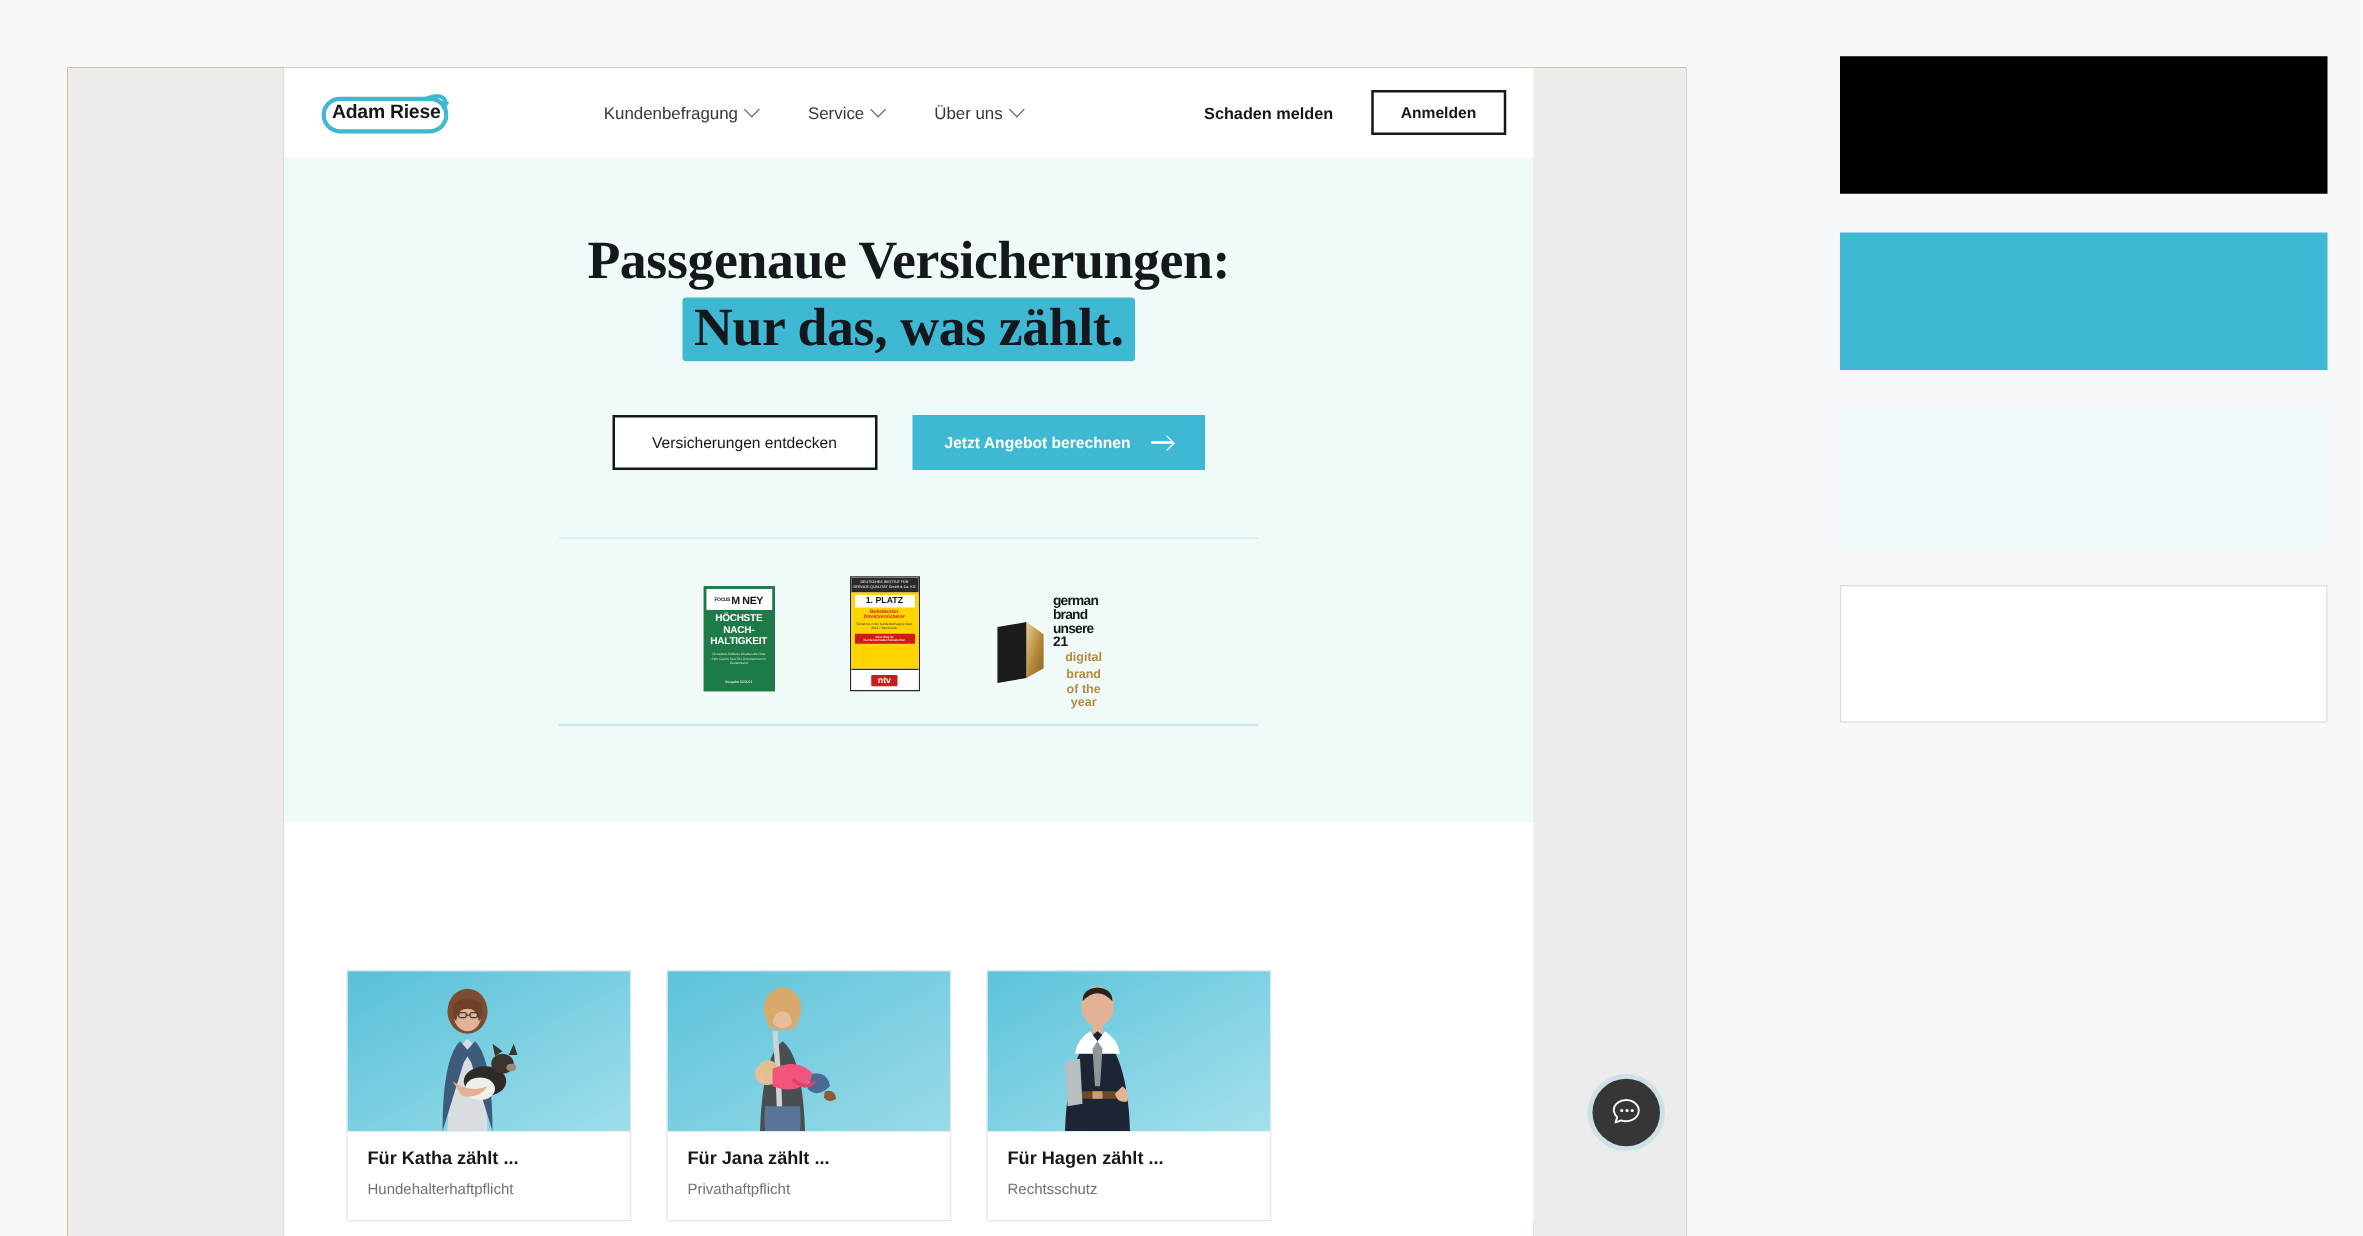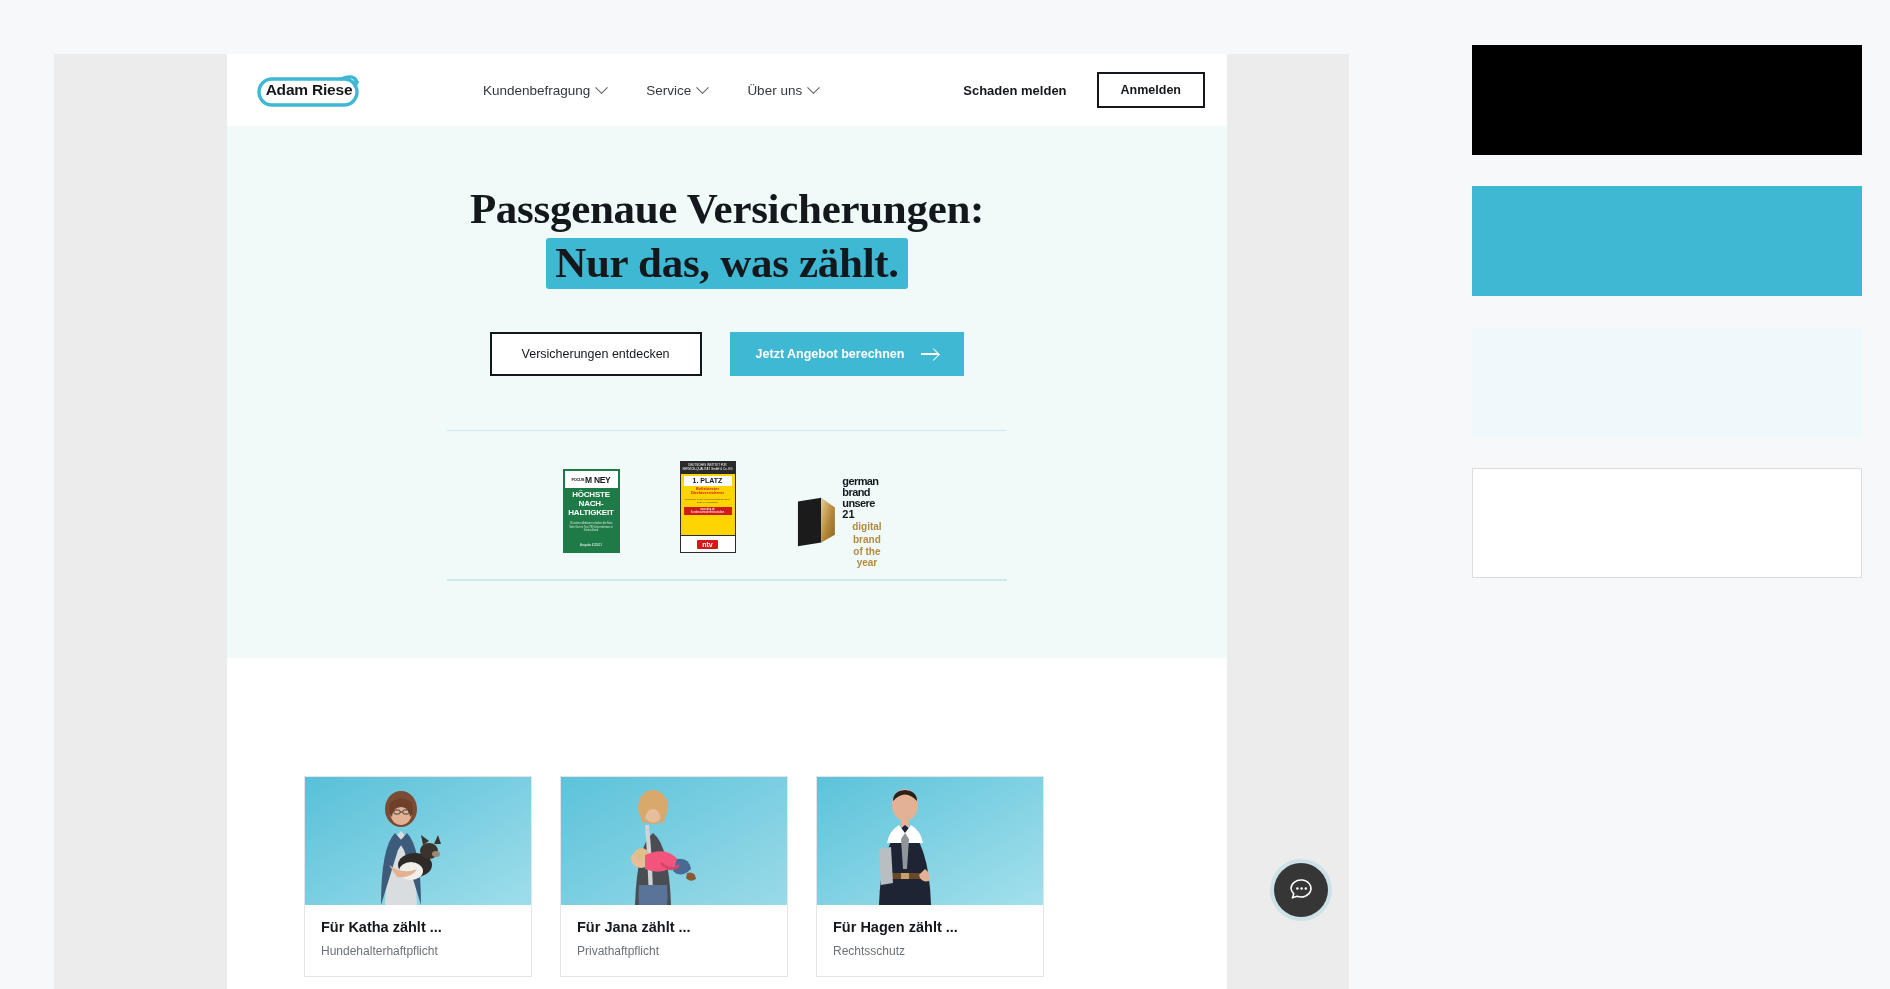--- a/index.html
+++ b/index.html
@@ -277,21 +277,21 @@
     font-family: "Liberation Serif", serif;
     font-weight: 700;
     font-size: 30px;
     text-align: center;
     color: #14181c;
     letter-spacing: -0.2px;
   }
   #cards-row {
     margin-top: 50px;
     padding-left: 50px;
-    display: flex; gap: 28px; margin-left: 27px;
+    display: flex; gap: 28px;
   }
   .cust-card {
     width: 228px;
     background: #fff;
     border: 1px solid #e3e5e7;
     flex: 0 0 auto;
     overflow: hidden;
   }
   .cust-photo {
     height: 128px;

